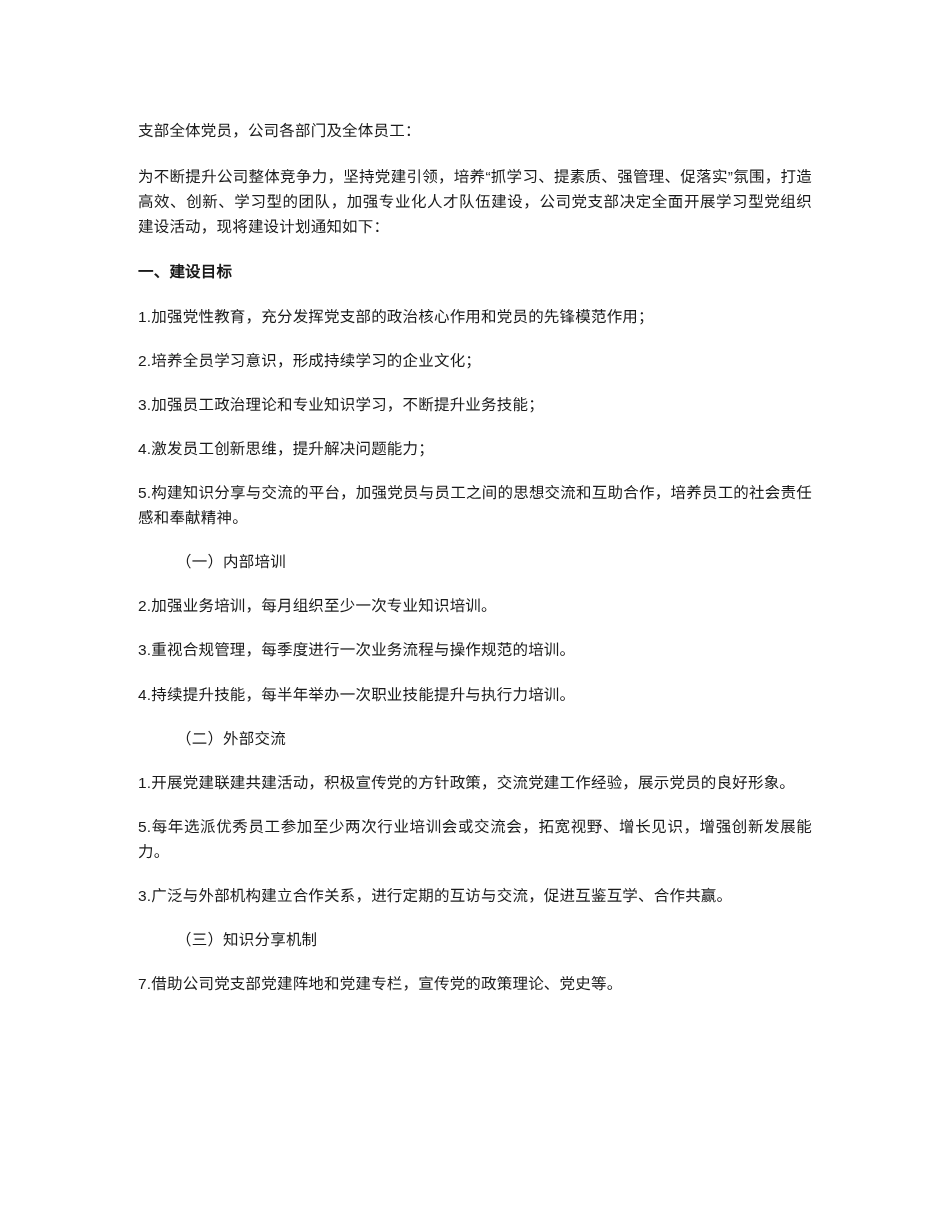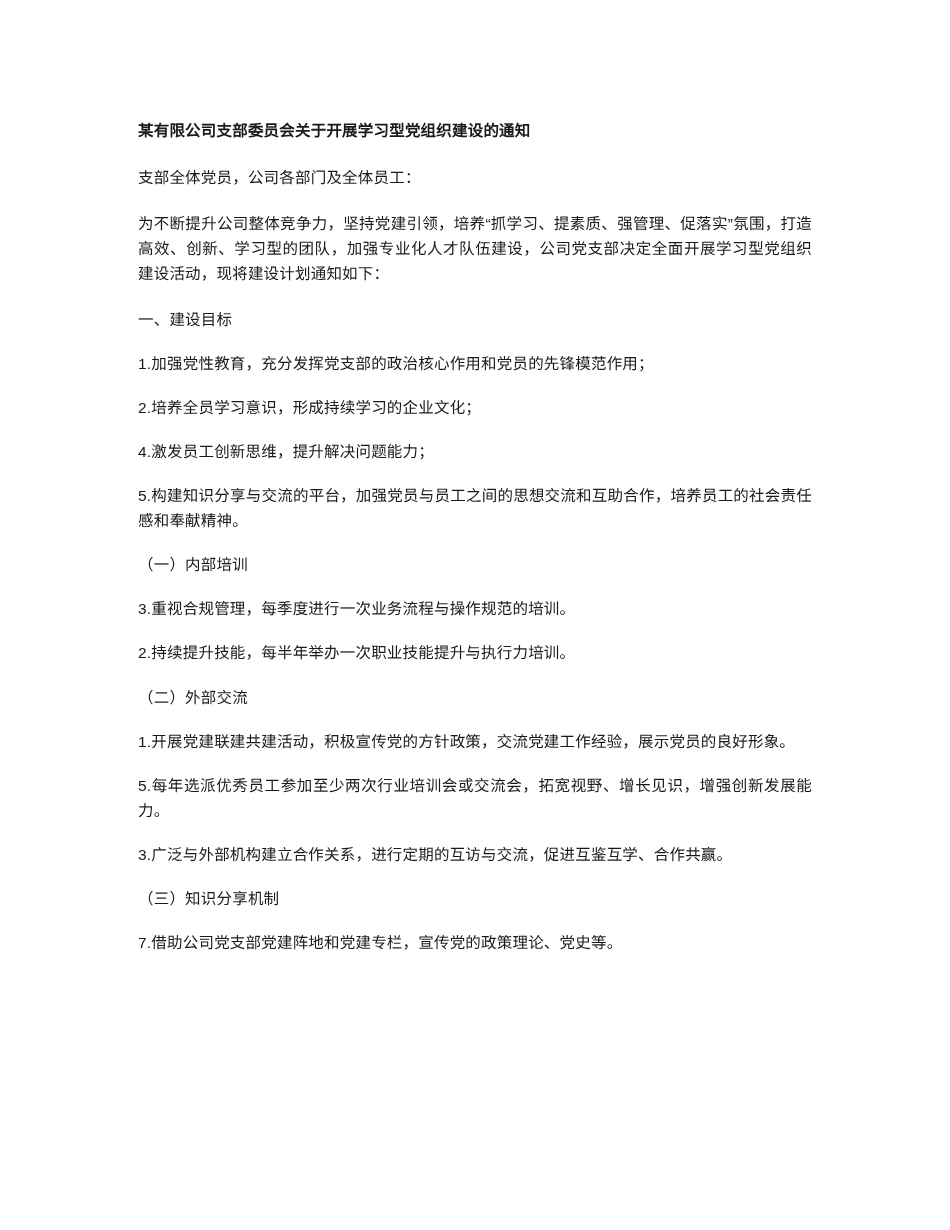--- a/index.html
+++ b/index.html
@@ -32,58 +32,60 @@
     line-height: 1.62;
     letter-spacing: 0.2px;
     text-align: justify;
     color: #1a1a1a;
   }
   p.title {
     font-weight: 700;
     margin-bottom: 22px;
   }
   p.heading {
-    font-weight: 400;
+    font-weight: 700;
     margin-bottom: 19px;
   }
   p.salutation {
     margin-bottom: 21px;
   }
   p.subheading {
     margin-bottom: 19px;
+    margin-left: 38px;
   }
   p.para {
     margin-bottom: 19px;
   }
   p.lead {
     margin-bottom: 20px;
   }
 </style>
 </head>
 <body>
 
 <div class="page">
   <div class="doc-body">
 
-    <p class="title">某有限公司支部委员会关于开展学习型党组织建设的通知</p>
 
     <p class="salutation">支部全体党员，公司各部门及全体员工：</p>
 
     <p class="lead">为不断提升公司整体竞争力，坚持党建引领，培养“抓学习、提素质、强管理、促落实”氛围，打造高效、创新、学习型的团队，加强专业化人才队伍建设，公司党支部决定全面开展学习型党组织建设活动，现将建设计划通知如下：</p>
 
     <p class="heading">一、建设目标</p>
     <p class="para">1.加强党性教育，充分发挥党支部的政治核心作用和党员的先锋模范作用；</p>
     <p class="para">2.培养全员学习意识，形成持续学习的企业文化；</p>
+    <p class="para">3.加强员工政治理论和专业知识学习，不断提升业务技能；</p>
     <p class="para">4.激发员工创新思维，提升解决问题能力；</p>
     <p class="para">5.构建知识分享与交流的平台，加强党员与员工之间的思想交流和互助合作，培养员工的社会责任感和奉献精神。</p>
 
 
     <p class="subheading">（一）内部培训</p>
+    <p class="para">2.加强业务培训，每月组织至少一次专业知识培训。</p>
     <p class="para">3.重视合规管理，每季度进行一次业务流程与操作规范的培训。</p>
-    <p class="para">2.持续提升技能，每半年举办一次职业技能提升与执行力培训。</p>
+    <p class="para">4.持续提升技能，每半年举办一次职业技能提升与执行力培训。</p>
 
     <p class="subheading">（二）外部交流</p>
     <p class="para">1.开展党建联建共建活动，积极宣传党的方针政策，交流党建工作经验，展示党员的良好形象。</p>
     <p class="para">5.每年选派优秀员工参加至少两次行业培训会或交流会，拓宽视野、增长见识，增强创新发展能力。</p>
     <p class="para">3.广泛与外部机构建立合作关系，进行定期的互访与交流，促进互鉴互学、合作共赢。</p>
 
     <p class="subheading">（三）知识分享机制</p>
     <p class="para">7.借助公司党支部党建阵地和党建专栏，宣传党的政策理论、党史等。</p>
 
   </div>

